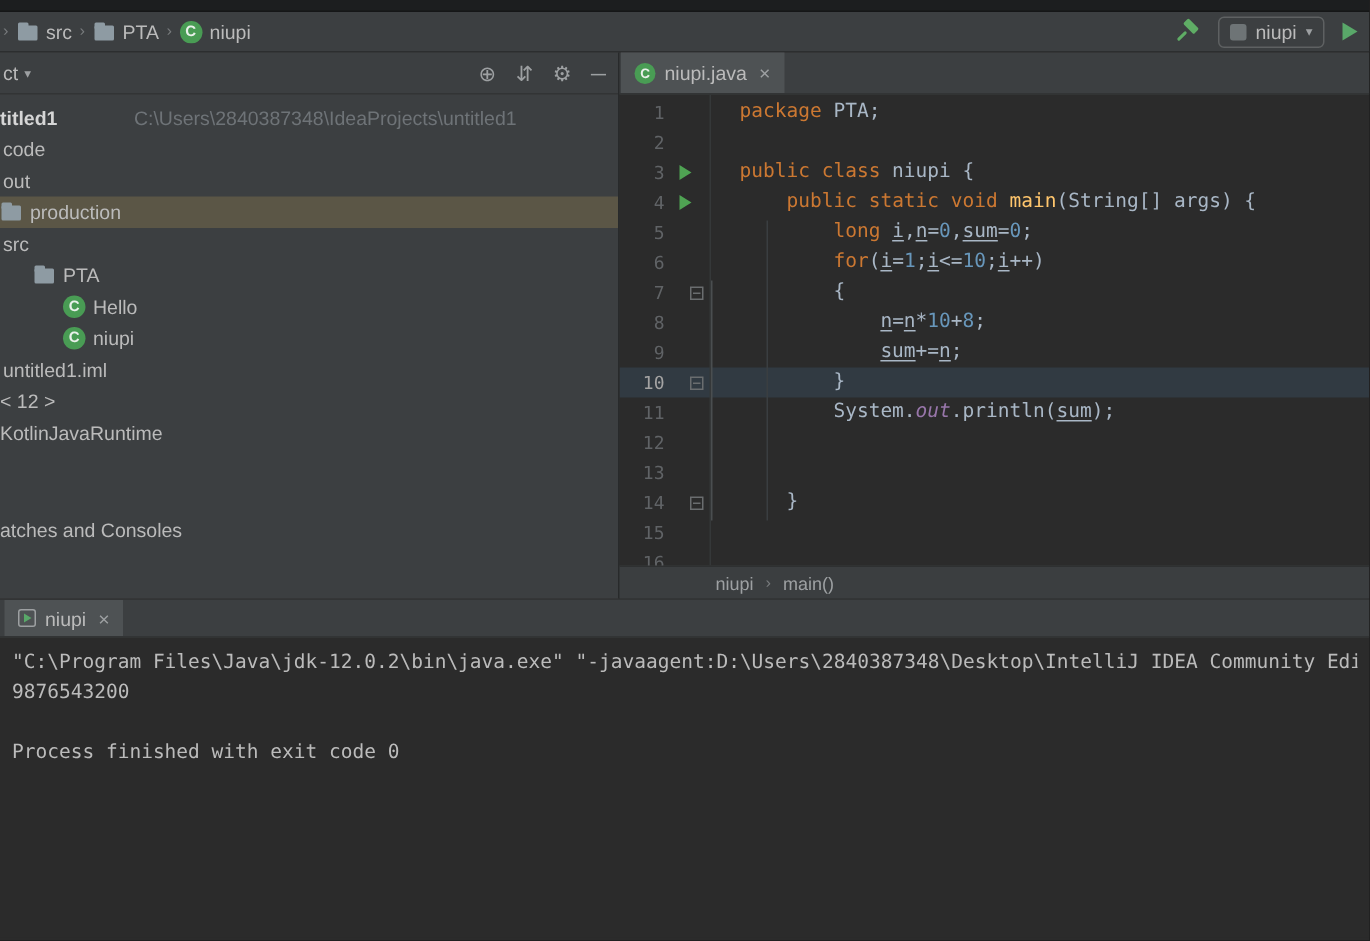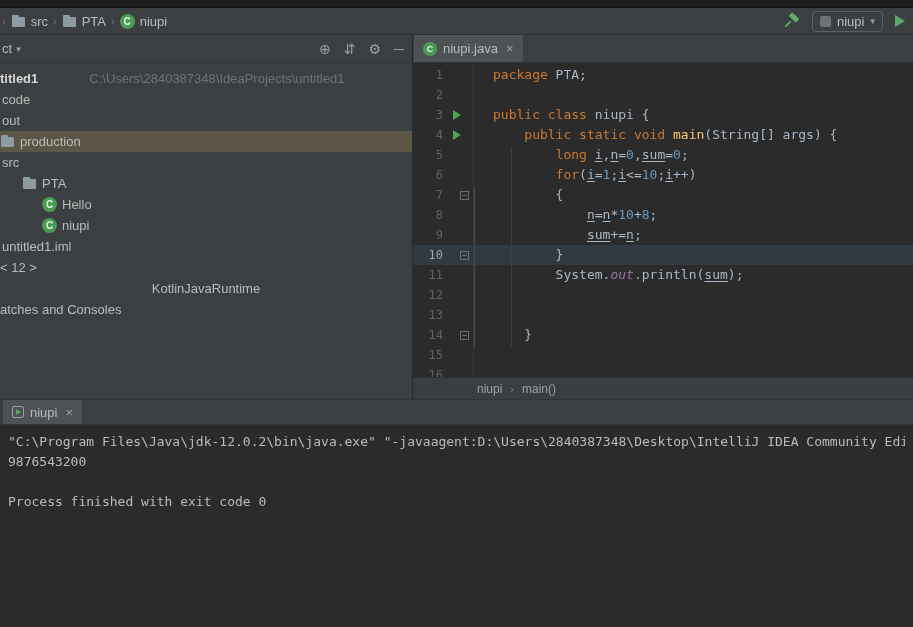--- a/index.html
+++ b/index.html
@@ -179,24 +179,24 @@
           <div class="tree-row" style="padding-left: 42px;">
             <span class="icon-class">C</span>
             <span class="tree-label">niupi</span>
           </div>
           <div class="tree-row" style="padding-left: 2px;">
             <span class="tree-label">untitled1.iml</span>
           </div>
           <div class="tree-row" style="padding-left: 0px;">
             <span class="tree-label">&lt; 12 &gt;</span>
           </div>
-          <div class="tree-row" style="padding-left: 0px; justify-content: center;">
+          <div class="tree-row" style="padding-left: 0px;">
             <span class="tree-label">KotlinJavaRuntime</span>
           </div>
-          <div class="tree-row" style="padding-left: 0px;">
+          <div class="tree-row" style="padding-left: 0px; margin-top: 44px;">
             <span class="tree-label">atches and Consoles</span>
           </div>
         </div>
     </div>
 
     <div class="editor-col">
       <div class="tab-bar">
         <div class="tab">
           <span class="icon-class">C</span>
           <span>niupi.java</span>

